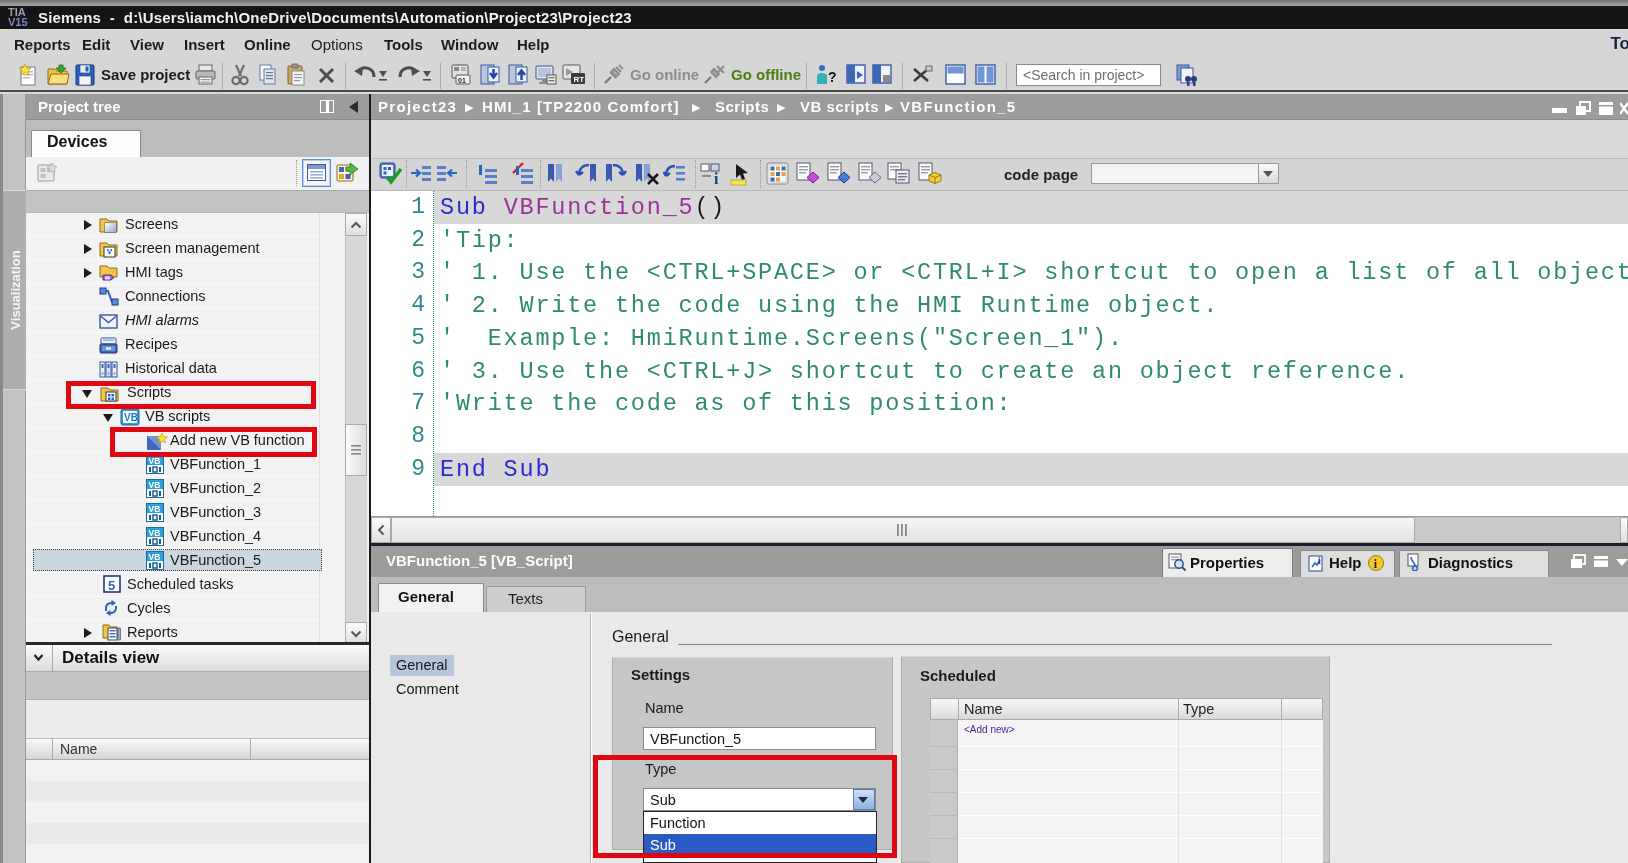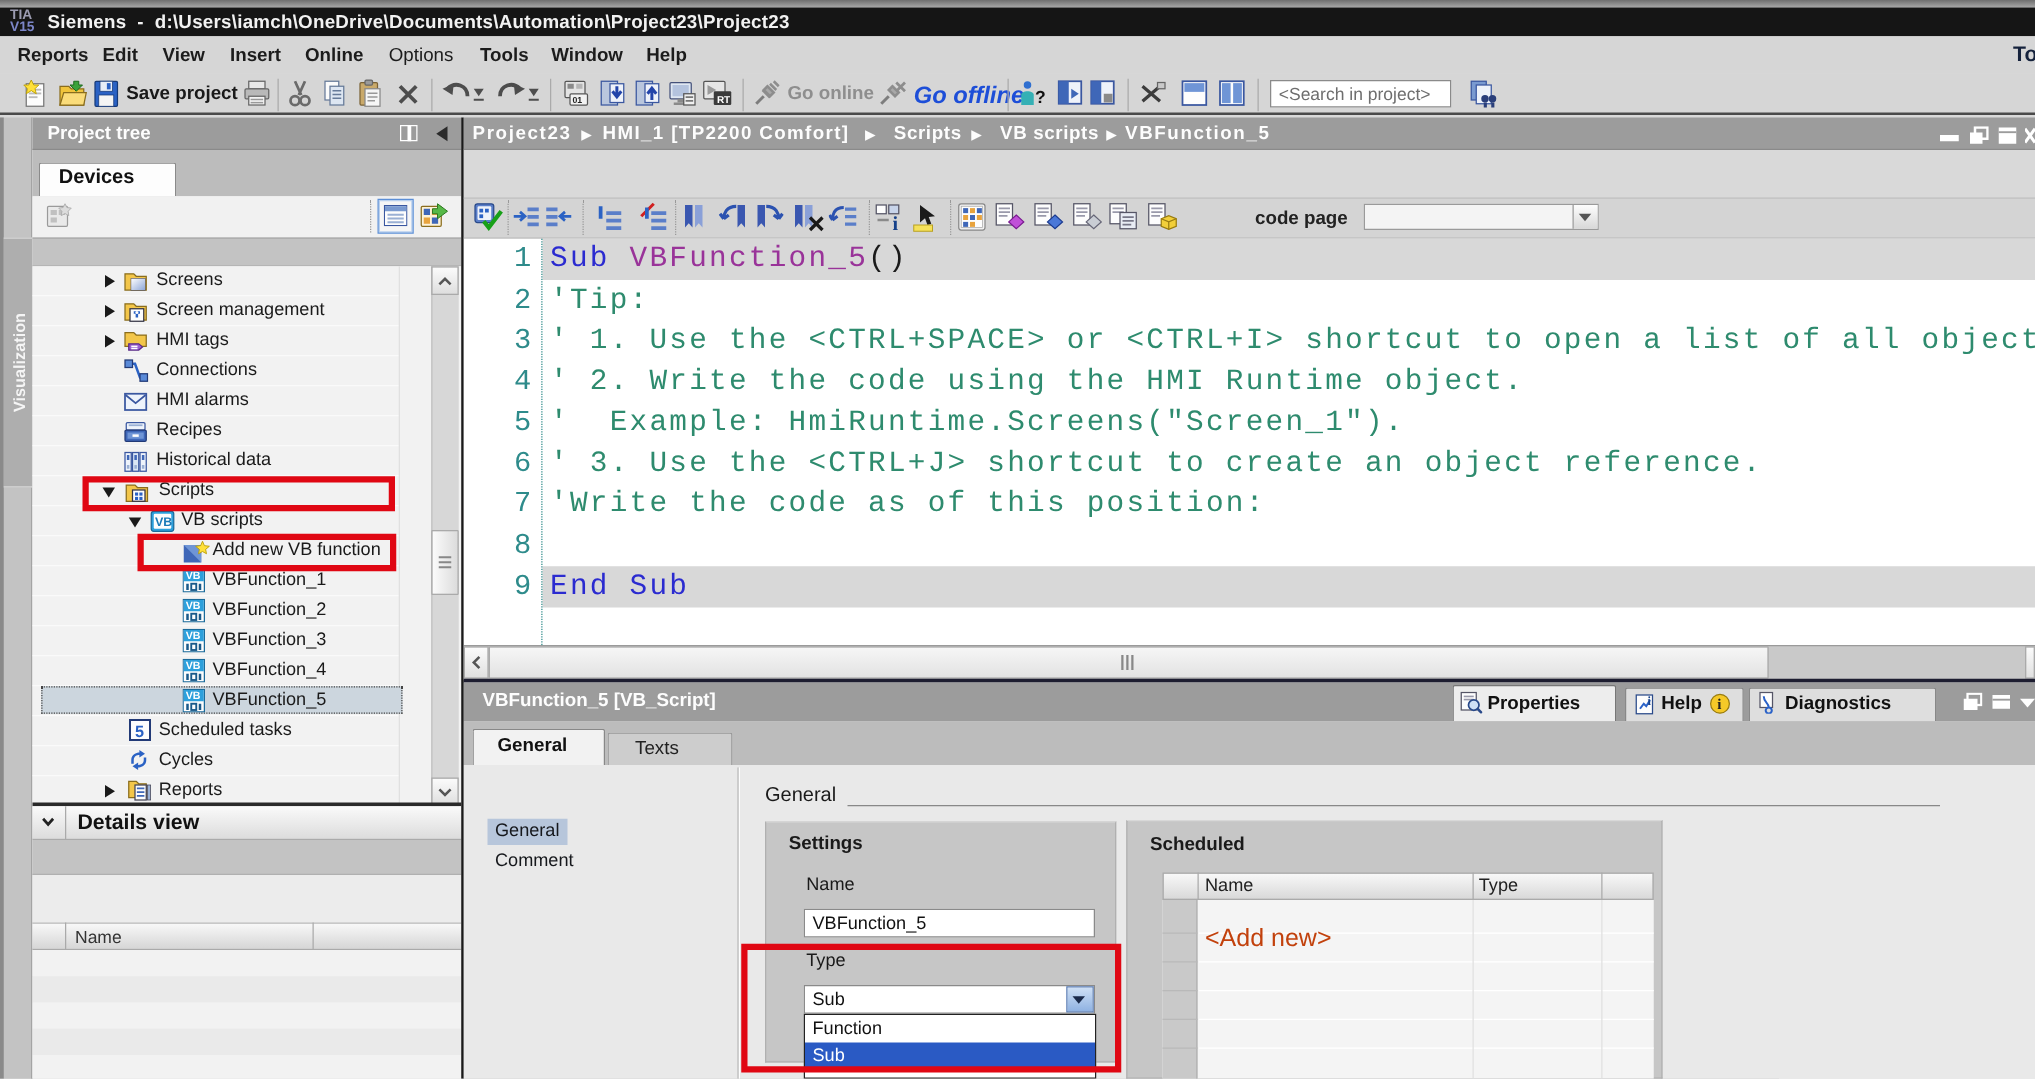--- a/index.html
+++ b/index.html
@@ -191,21 +191,21 @@
     </div>
 <div class="a" style="left:630px;top:66px;font-size:15px;font-weight:600;color:#8e8e8e;">Go online</div>
 
 <div class="a" style="left:702px;top:64px;width:24px;height:22px;">
       <svg width="24" height="22">
         <path d="M3 19 L9 13" stroke="#7d7d7d" stroke-width="2.4"></path>
         <path d="M12 5 L9 8 L14 13 L17 10 Z" stroke="#8d8d8d" stroke-width="2" fill="#a8a8a8"></path>
         <path d="M15 2 L22 9 M22 2 L15 9" stroke="#8d8d8d" stroke-width="2.2"></path>
       </svg>
     </div>
-<div class="a" style="left:731px;top:66px;font-size:19px;font-weight:600;color:#1d4ed8;font-style:italic;">Go offline</div>
+<div class="a" style="left:731px;top:66px;font-size:15px;font-weight:600;color:#4d7c0f;">Go offline</div>
 <div class="a" style="left:806px;top:63px;width:1px;height:26px;background:#aaa;"></div>
 
 <div class="a" style="left:814px;top:63px;width:26px;height:24px;">
       <svg width="26" height="24">
         <circle cx="8" cy="5" r="3" fill="#2f6fd0"></circle>
         <path d="M3 21 L3 13 C3 9 13 9 13 13 L13 21 Z" fill="#35b0b5"></path>
         <text x="14" y="19" font-size="14" font-weight="bold" fill="#111" font-family="Liberation Sans">?</text>
       </svg>
     </div>
 
@@ -395,21 +395,21 @@
       </svg>
     </div>
 <div class="tlabel" style="left:125px;top:288px;">Connections</div>
 
 <div class="a" style="left:99px;top:312px;">
       <svg width="20" height="20">
         <rect x="1" y="3" width="17" height="13" fill="#eef3fb" stroke="#3a57a0" stroke-width="1.4"></rect>
         <path d="M1.5 4 L9.5 10.5 L17.5 4" fill="none" stroke="#3a57a0" stroke-width="1.4"></path>
       </svg>
     </div>
-<div class="tlabel" style="left:125px;top:312px;">HMI alarms</div>
+<div class="tlabel" style="left:125px;top:312px;font-style:italic;">HMI alarms</div>
 
 <div class="a" style="left:99px;top:336px;">
       <svg width="20" height="20">
         <rect x="2" y="2" width="15" height="6" rx="1" fill="#eef3fb" stroke="#3a57a0"></rect>
         <rect x="1" y="8" width="17" height="9" rx="1" fill="#3f67b8" stroke="#223a77"></rect>
         <rect x="3" y="10" width="13" height="5" fill="#6f95d6"></rect>
         <rect x="7" y="11.5" width="5" height="2" fill="#fdfdfd"></rect>
         <rect x="4" y="3.5" width="11" height="1.4" fill="#9ab0d4"></rect>
       </svg>
     </div>
@@ -953,18 +953,18 @@
 <div class="a" style="left:959px;top:792px;width:364px;height:1px;background:#fff;"></div>
 <div class="a" style="left:959px;top:815px;width:364px;height:1px;background:#fff;"></div>
 <div class="a" style="left:959px;top:838px;width:364px;height:1px;background:#fff;"></div>
 <div class="a" style="left:930px;top:746px;width:28px;height:1px;background:#b9b9b9;"></div>
 <div class="a" style="left:930px;top:769px;width:28px;height:1px;background:#b9b9b9;"></div>
 <div class="a" style="left:930px;top:792px;width:28px;height:1px;background:#b9b9b9;"></div>
 <div class="a" style="left:930px;top:815px;width:28px;height:1px;background:#b9b9b9;"></div>
 <div class="a" style="left:930px;top:838px;width:28px;height:1px;background:#b9b9b9;"></div>
 <div class="a" style="left:1178px;top:720px;width:1px;height:143px;background:#e0e0e0;"></div>
 <div class="a" style="left:1281px;top:720px;width:1px;height:143px;background:#e0e0e0;"></div>
-<div class="a" style="left:964px;top:740px;font-size:20px;color:#c2410c;">&lt;Add new&gt;</div>
+<div class="a" style="left:964px;top:724px;font-size:10px;color:#4c1d95;">&lt;Add new&gt;</div>
 </div>
 
 <div class="a" style="left:66px;top:381px;width:250px;height:28px;border:5px solid #e00713;"></div>
 <div class="a" style="left:110px;top:427px;width:207px;height:30px;border:5px solid #e00713;"></div>
 <div class="a" style="left:593px;top:755px;width:304px;height:103px;border:5px solid #e00713;"></div>
 
 </body></html>

